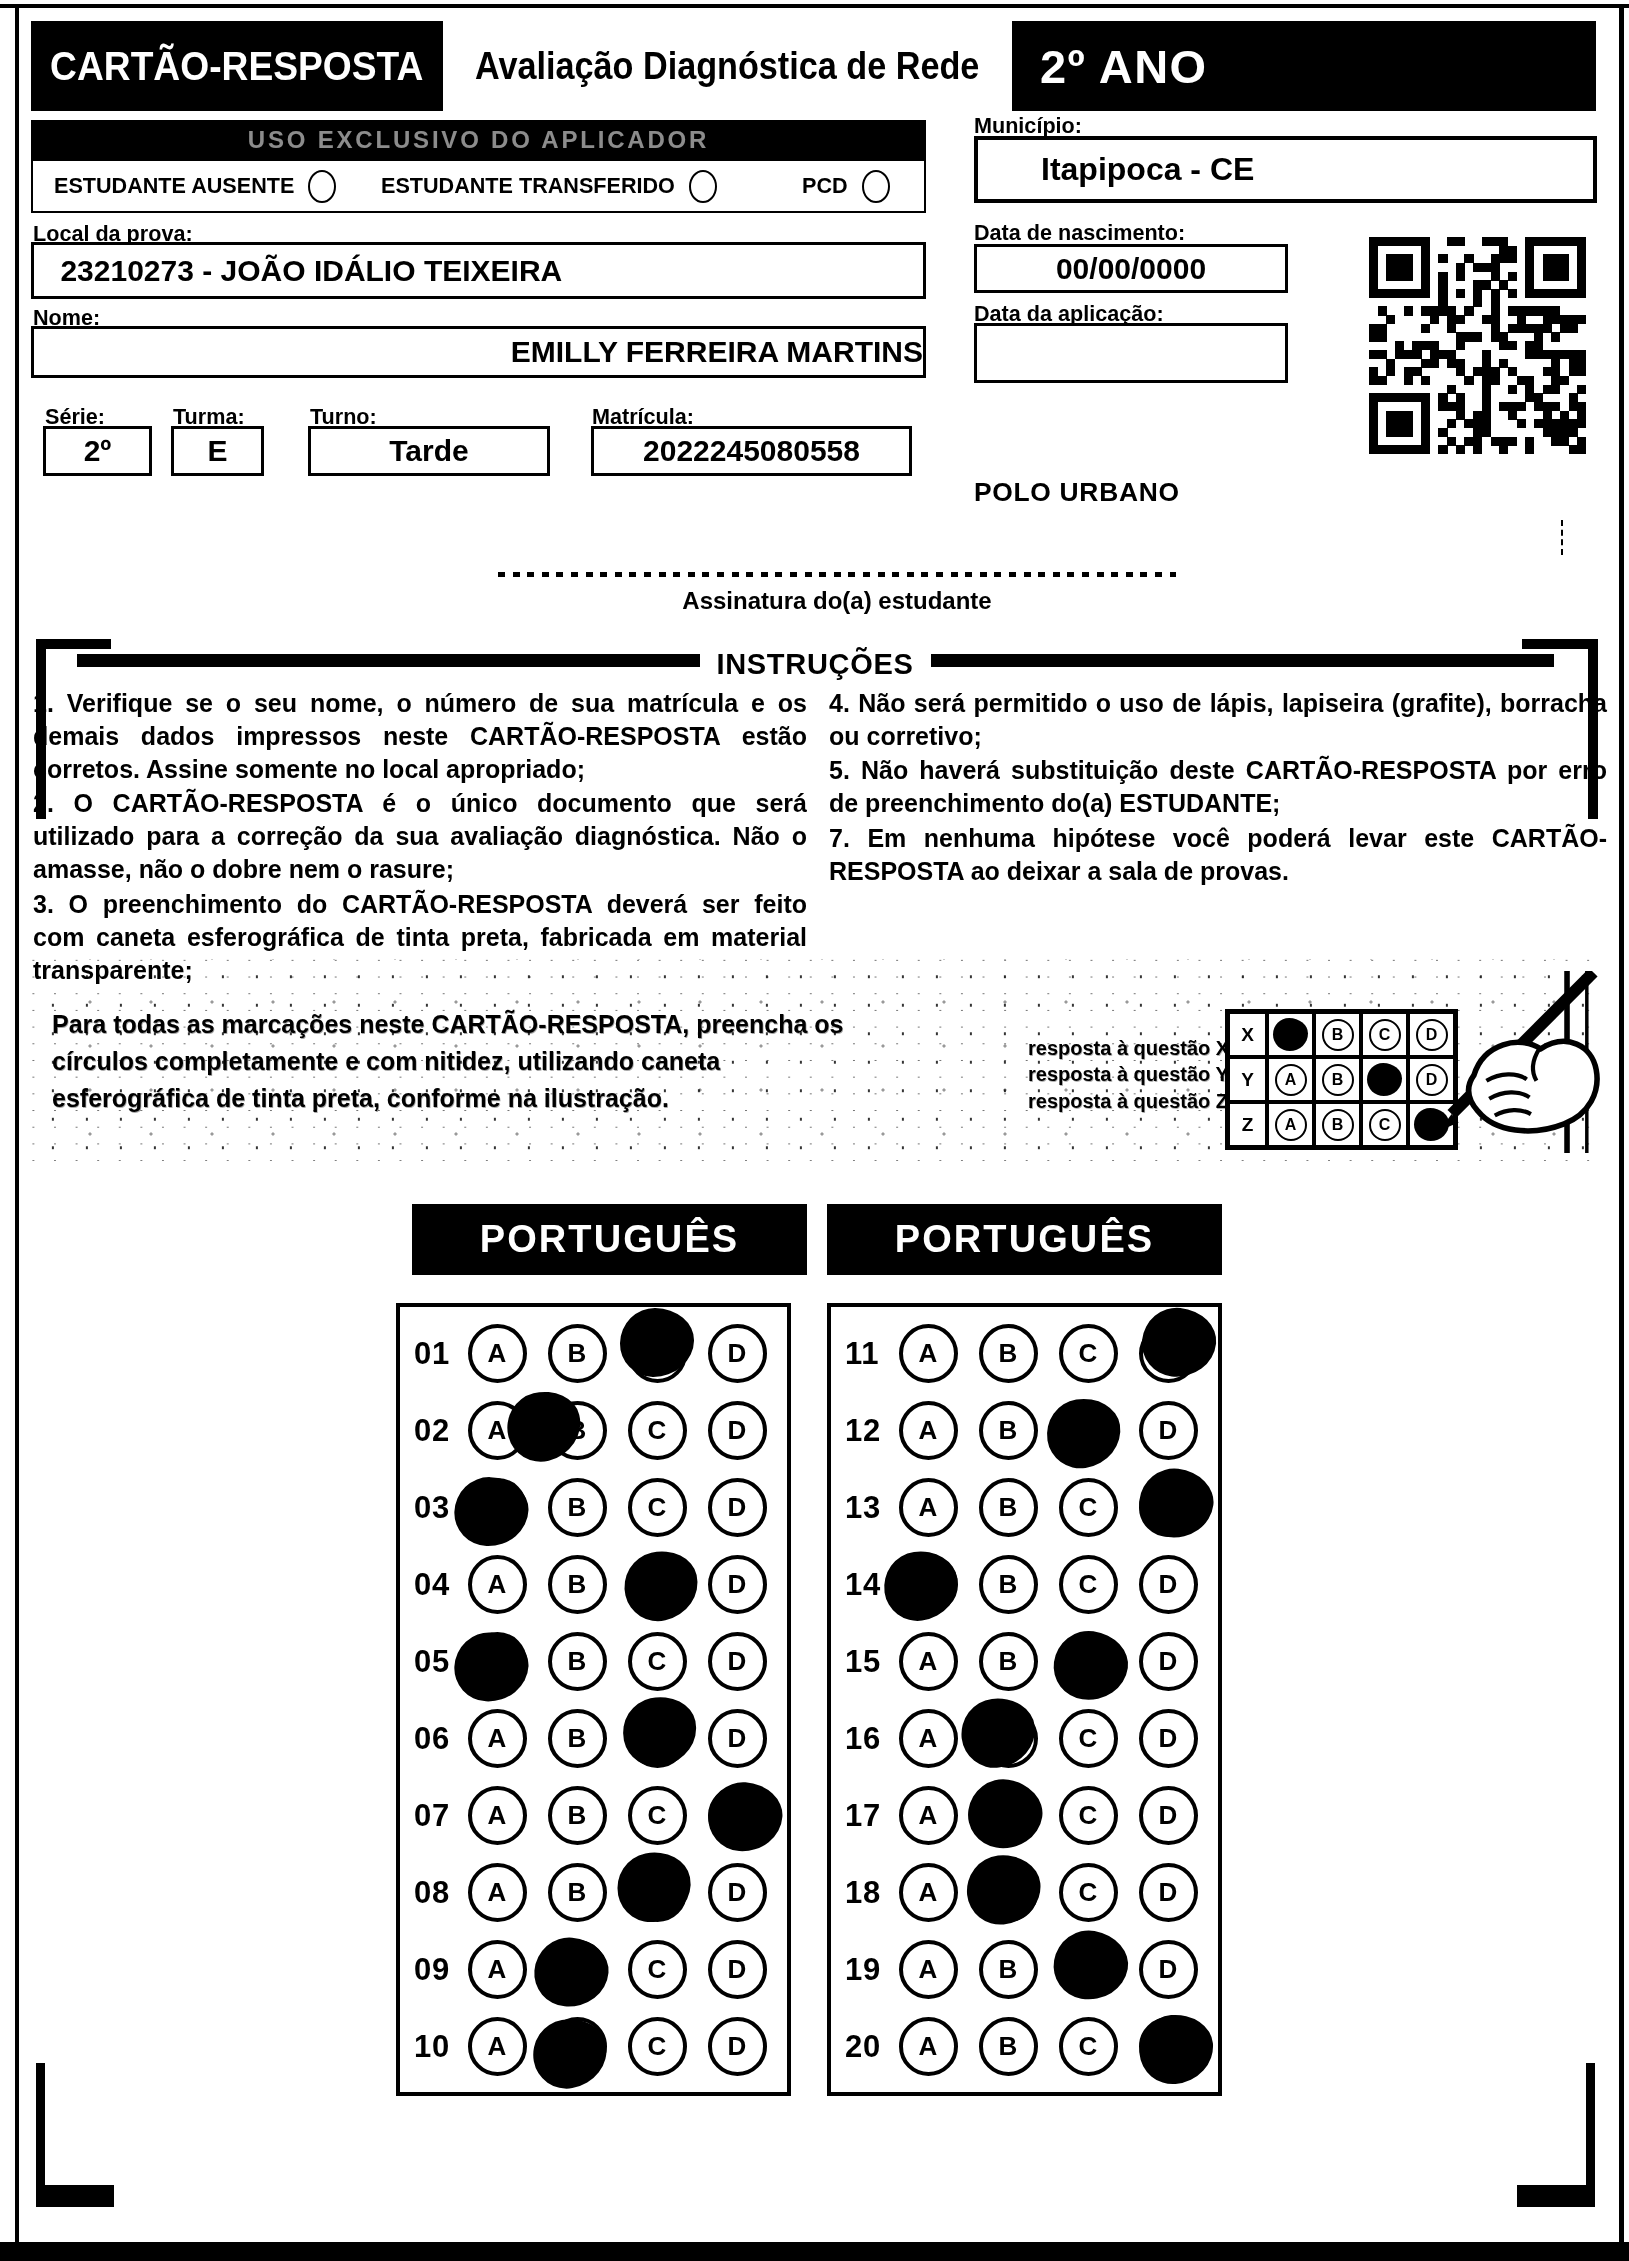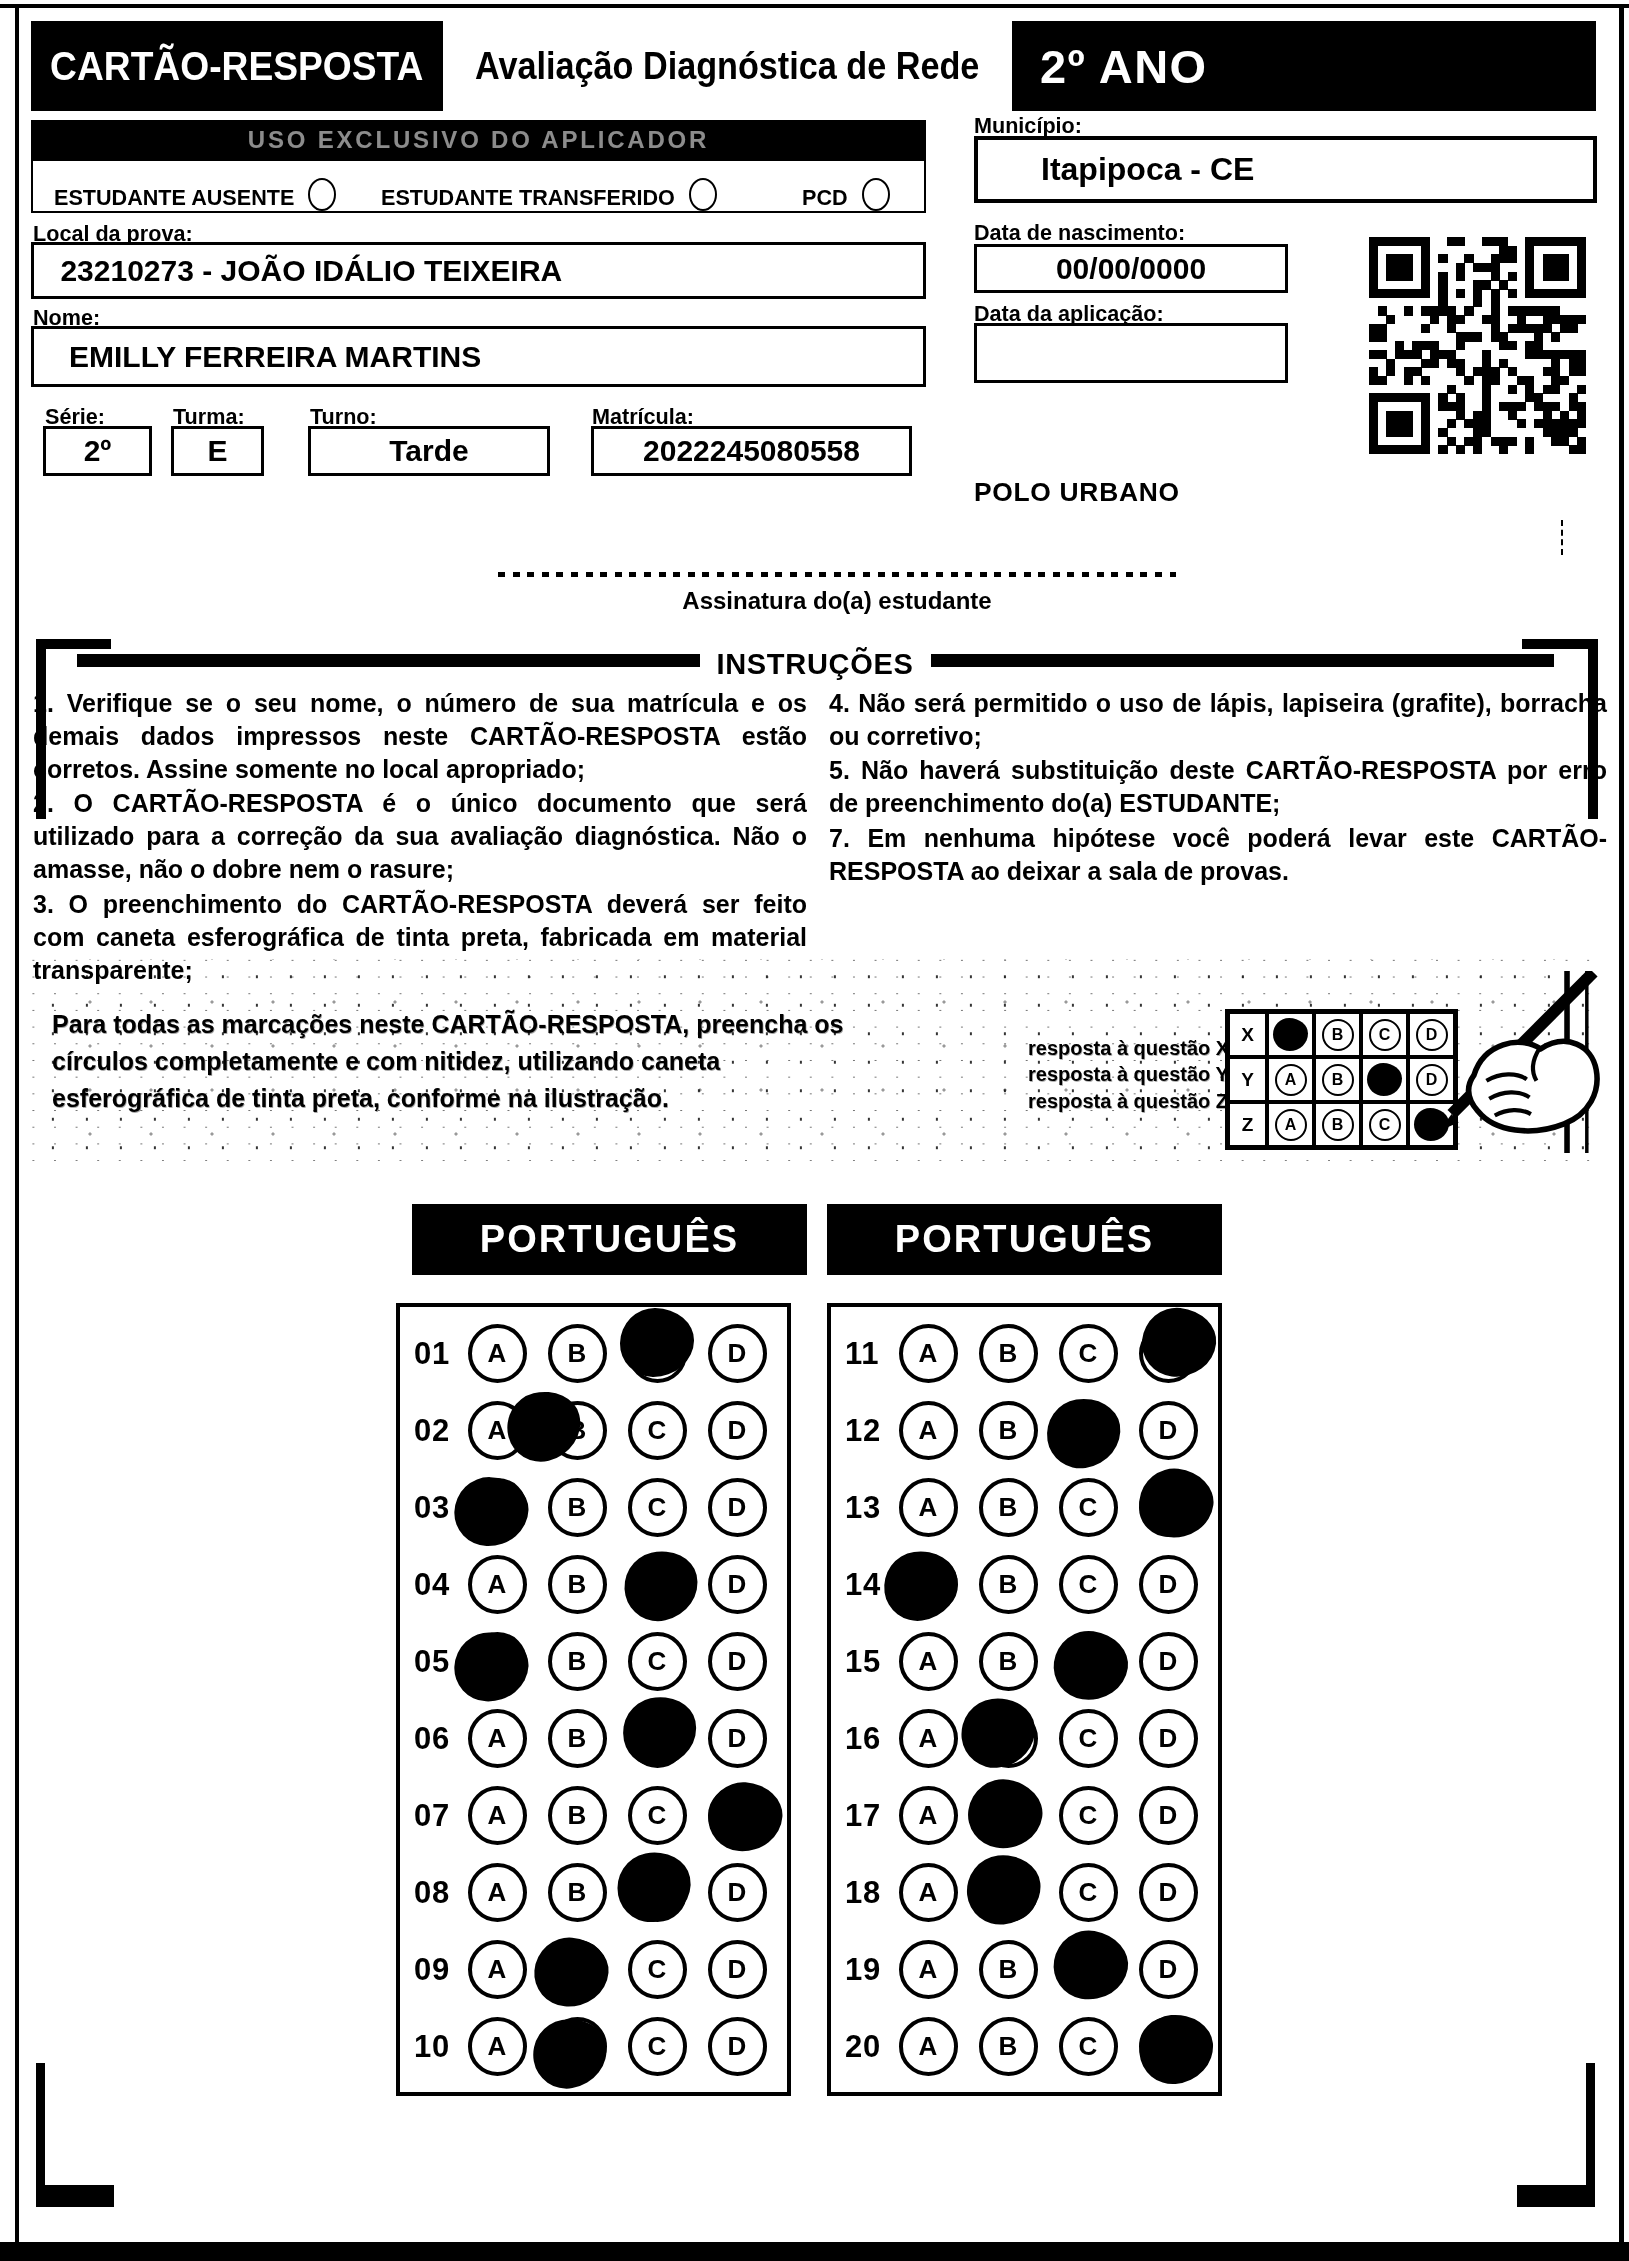--- a/index.html
+++ b/index.html
@@ -21,21 +21,21 @@
   .hdr-grade span{font-size:47px;font-weight:700;letter-spacing:1.4px;white-space:nowrap;}
   
   .lbl{font-size:21.6px;font-weight:700;white-space:nowrap;}
   .vbox{border:3.5px solid #000;background:#fff;display:flex;align-items:center;box-sizing:border-box;}
   .vbox .val{font-size:30px;font-weight:700;white-space:nowrap;}
   .vcenter{justify-content:center;}
   
   .uso-bar{left:31px;top:120px;width:895px;height:40px;background:#000;display:flex;align-items:center;justify-content:center;}
   .uso-bar span{color:rgba(255,255,255,.55);font-size:24px;font-weight:700;letter-spacing:2.8px;white-space:nowrap;}
   .uso-box{left:31px;top:159px;width:895px;height:54px;border:2.8px solid #000;box-sizing:border-box;background:#fff;}
-  .uso-opt{position:absolute;top:0;height:100%;display:flex;align-items:flex-end;}
+  .uso-opt{position:absolute;top:0;height:100%;display:flex;align-items:center;}
   .uso-opt .olabel{font-size:21.6px;font-weight:600;white-space:nowrap;}
   .radio{display:inline-block;width:24px;height:29px;border:2.8px solid #000;border-radius:50%;margin-left:14px;background:#fff;}
   
   .sig-line{left:498px;top:572px;width:678px;height:4.9px;background:repeating-linear-gradient(90deg,#000 0 7px,transparent 7px 14.6px);}
   .sig-label{left:498px;top:587px;width:678px;text-align:center;font-size:24px;font-weight:700;}
   
   .brk{background:#000;}
   
   .rule{background:#000;height:12.5px;}
   .instr-title{left:696px;top:648px;width:238px;text-align:center;font-size:29px;font-weight:700;letter-spacing:0.7px;}
@@ -107,21 +107,21 @@
         <span class="radio"></span>
       </div>
     </div>
 
   <div class="abs lbl" style="left:33px;top:221px;">Local da prova:</div>
   <div class="abs vbox" style="left:31px;top:242px;width:895px;height:57px;">
     <span class="val" style="padding-left:26.4px;">23210273 - JOÃO IDÁLIO TEIXEIRA</span>
   </div>
 
   <div class="abs lbl" style="left:33px;top:305px;">Nome:</div>
-  <div class="abs vbox" style="left:31px;top:326px;width:895px;height:61px;">
+  <div class="abs vbox" style="left:31px;top:326px;width:895px;height:52px;justify-content:flex-end;">
     <span class="val" style="padding-left:35px;">EMILLY FERREIRA MARTINS</span>
   </div>
 
   <div class="abs lbl" style="left:45px;top:404px;">Série:</div>
   <div class="abs lbl" style="left:173px;top:404px;">Turma:</div>
   <div class="abs lbl" style="left:310px;top:404px;">Turno:</div>
   <div class="abs lbl" style="left:592px;top:404px;">Matrícula:</div>
 
   <div class="abs vbox vcenter" style="left:43px;top:426px;width:109px;height:50px;">
     <span class="val">2º</span>

